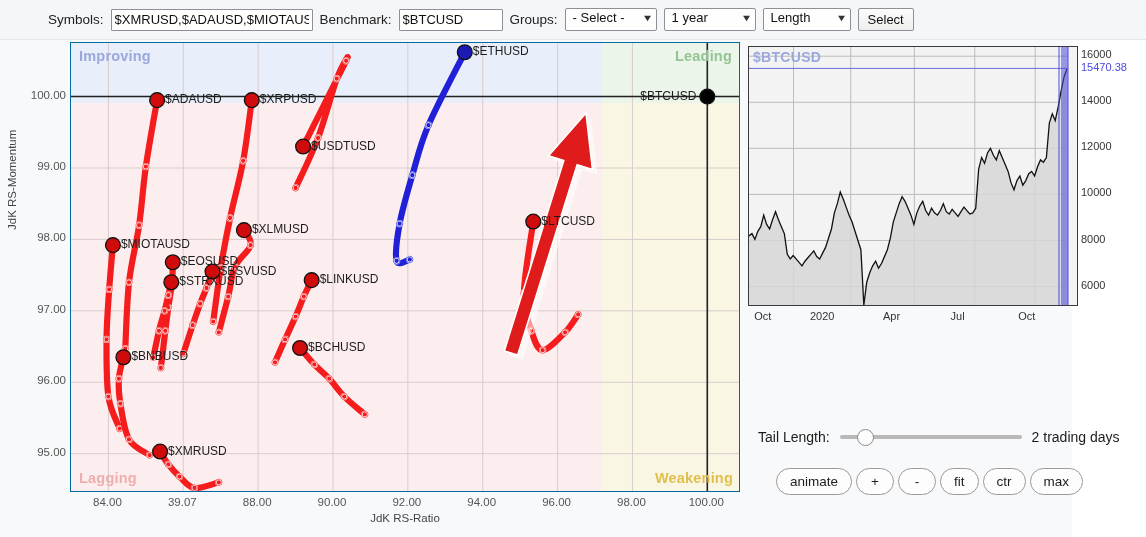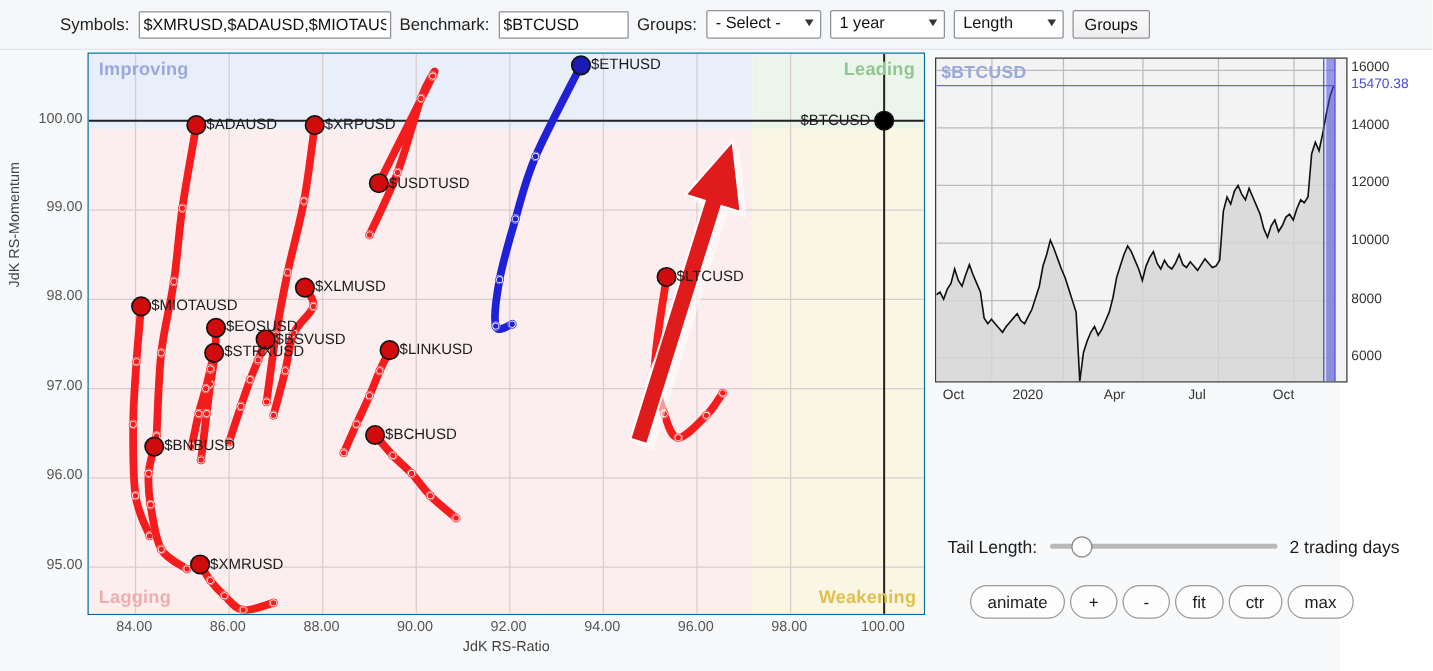--- a/index.html
+++ b/index.html
@@ -196,37 +196,37 @@
       <span class="caret">▼</span>
     </div>
     <div id="period-select" class="tb-select">
       <span>1 year</span>
       <span class="caret">▼</span>
     </div>
     <div id="freq-select" class="tb-select">
       <span>Length</span>
       <span class="caret">▼</span>
     </div>
-    <button id="update-button">Groups</button>
+    <button id="update-button">Select</button>
   </div>
 
   <div id="rrg-wrap">
     <div id="y-axis-title">JdK RS-Momentum</div>
     <div id="x-axis-title">JdK RS-Ratio</div>
     <div id="y-ticks">
         <div class="axis-tick ytick" style="top: 48.5714px; width: 60px;">100.00</div>
         <div class="axis-tick ytick" style="top: 120px; width: 60px;">99.00</div>
         <div class="axis-tick ytick" style="top: 191.429px; width: 60px;">98.00</div>
         <div class="axis-tick ytick" style="top: 262.857px; width: 60px;">97.00</div>
         <div class="axis-tick ytick" style="top: 334.286px; width: 60px;">96.00</div>
         <div class="axis-tick ytick" style="top: 405.714px; width: 60px;">95.00</div>
       </div>
     <div id="x-ticks">
         <div class="axis-tick xtick" style="left: 77.4302px; width: 60px;">84.00</div>
-        <div class="axis-tick xtick" style="left: 152.291px; width: 60px;">86.00</div>
+        <div class="axis-tick xtick" style="left: 152.291px; width: 60px;">39.07</div>
         <div class="axis-tick xtick" style="left: 227.151px; width: 60px;">88.00</div>
         <div class="axis-tick xtick" style="left: 302.011px; width: 60px;">90.00</div>
         <div class="axis-tick xtick" style="left: 376.872px; width: 60px;">92.00</div>
         <div class="axis-tick xtick" style="left: 451.732px; width: 60px;">94.00</div>
         <div class="axis-tick xtick" style="left: 526.592px; width: 60px;">96.00</div>
         <div class="axis-tick xtick" style="left: 601.453px; width: 60px;">98.00</div>
         <div class="axis-tick xtick" style="left: 676.313px; width: 60px;">100.00</div>
       </div>
 
     <div id="rrg-plot">

